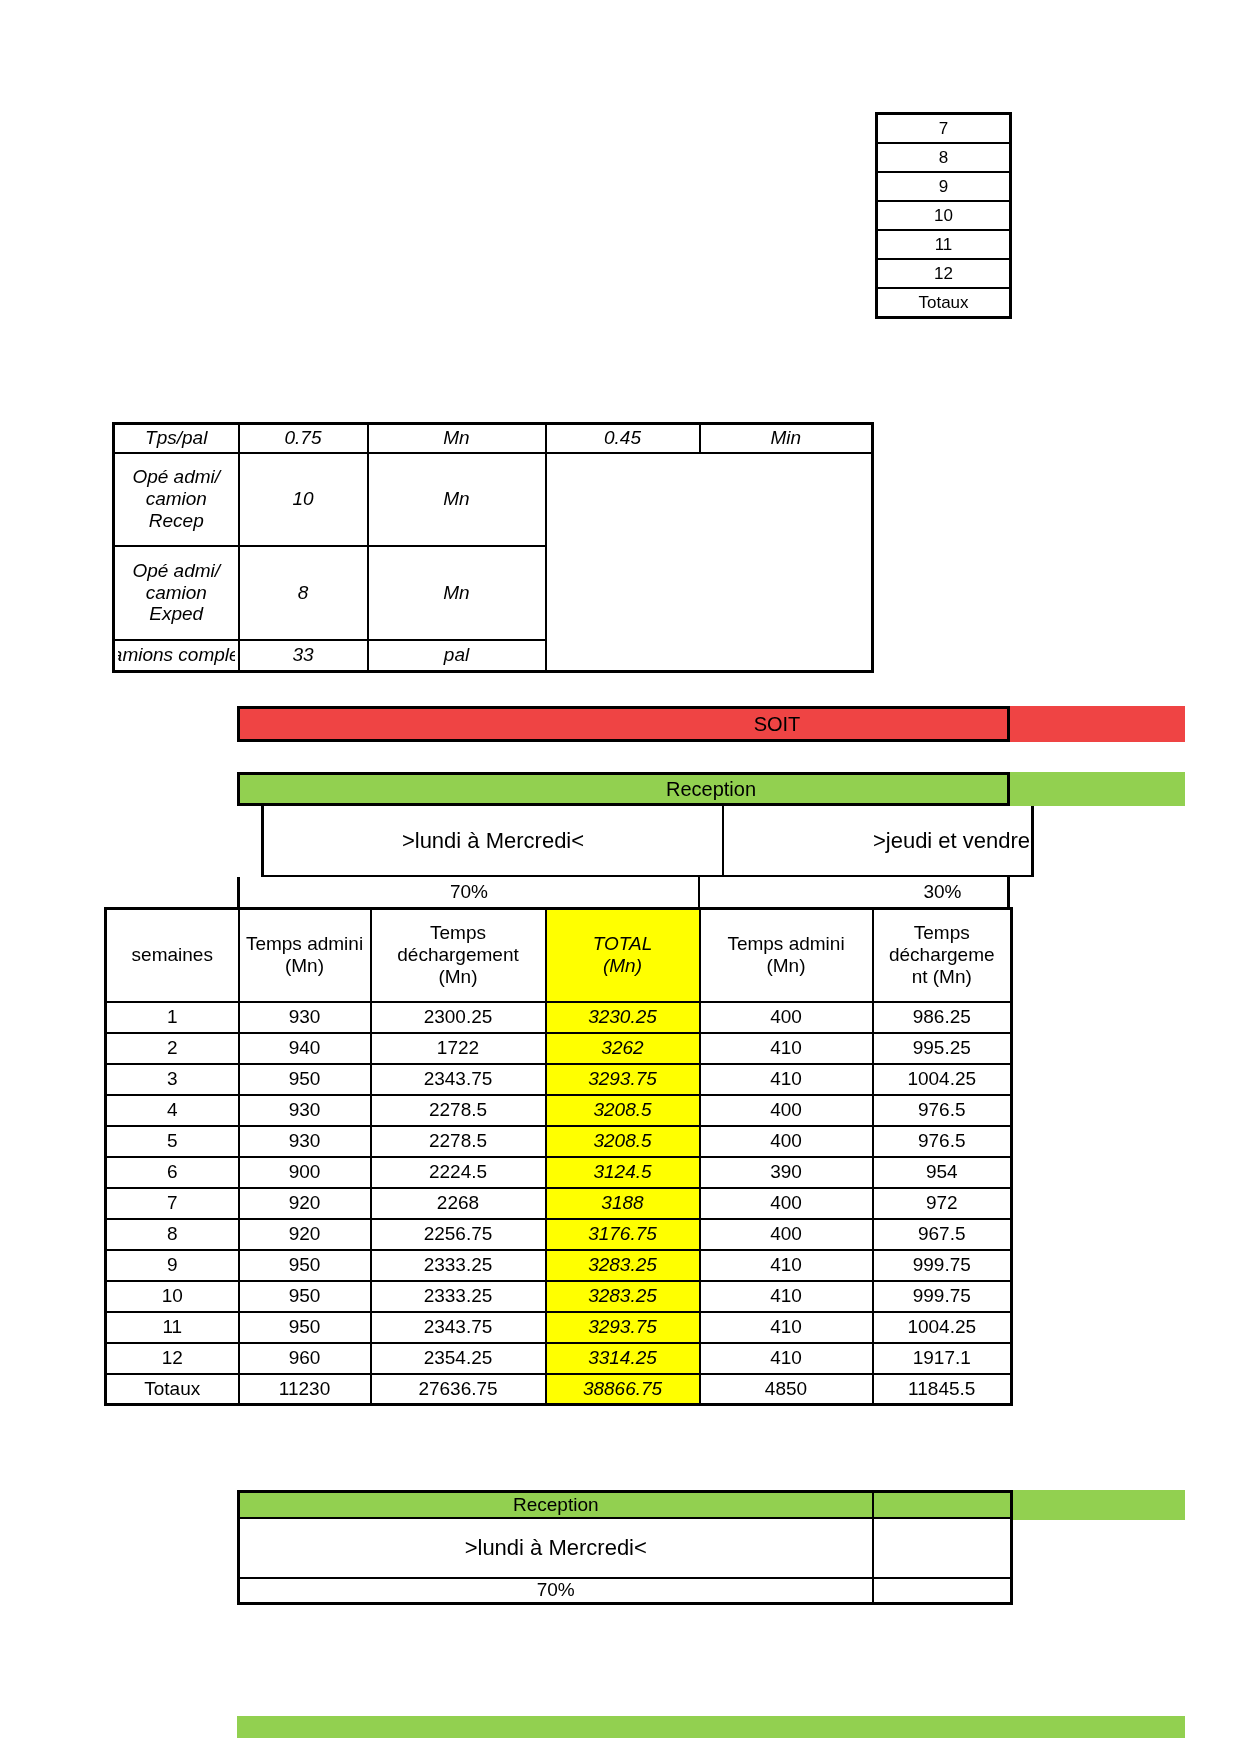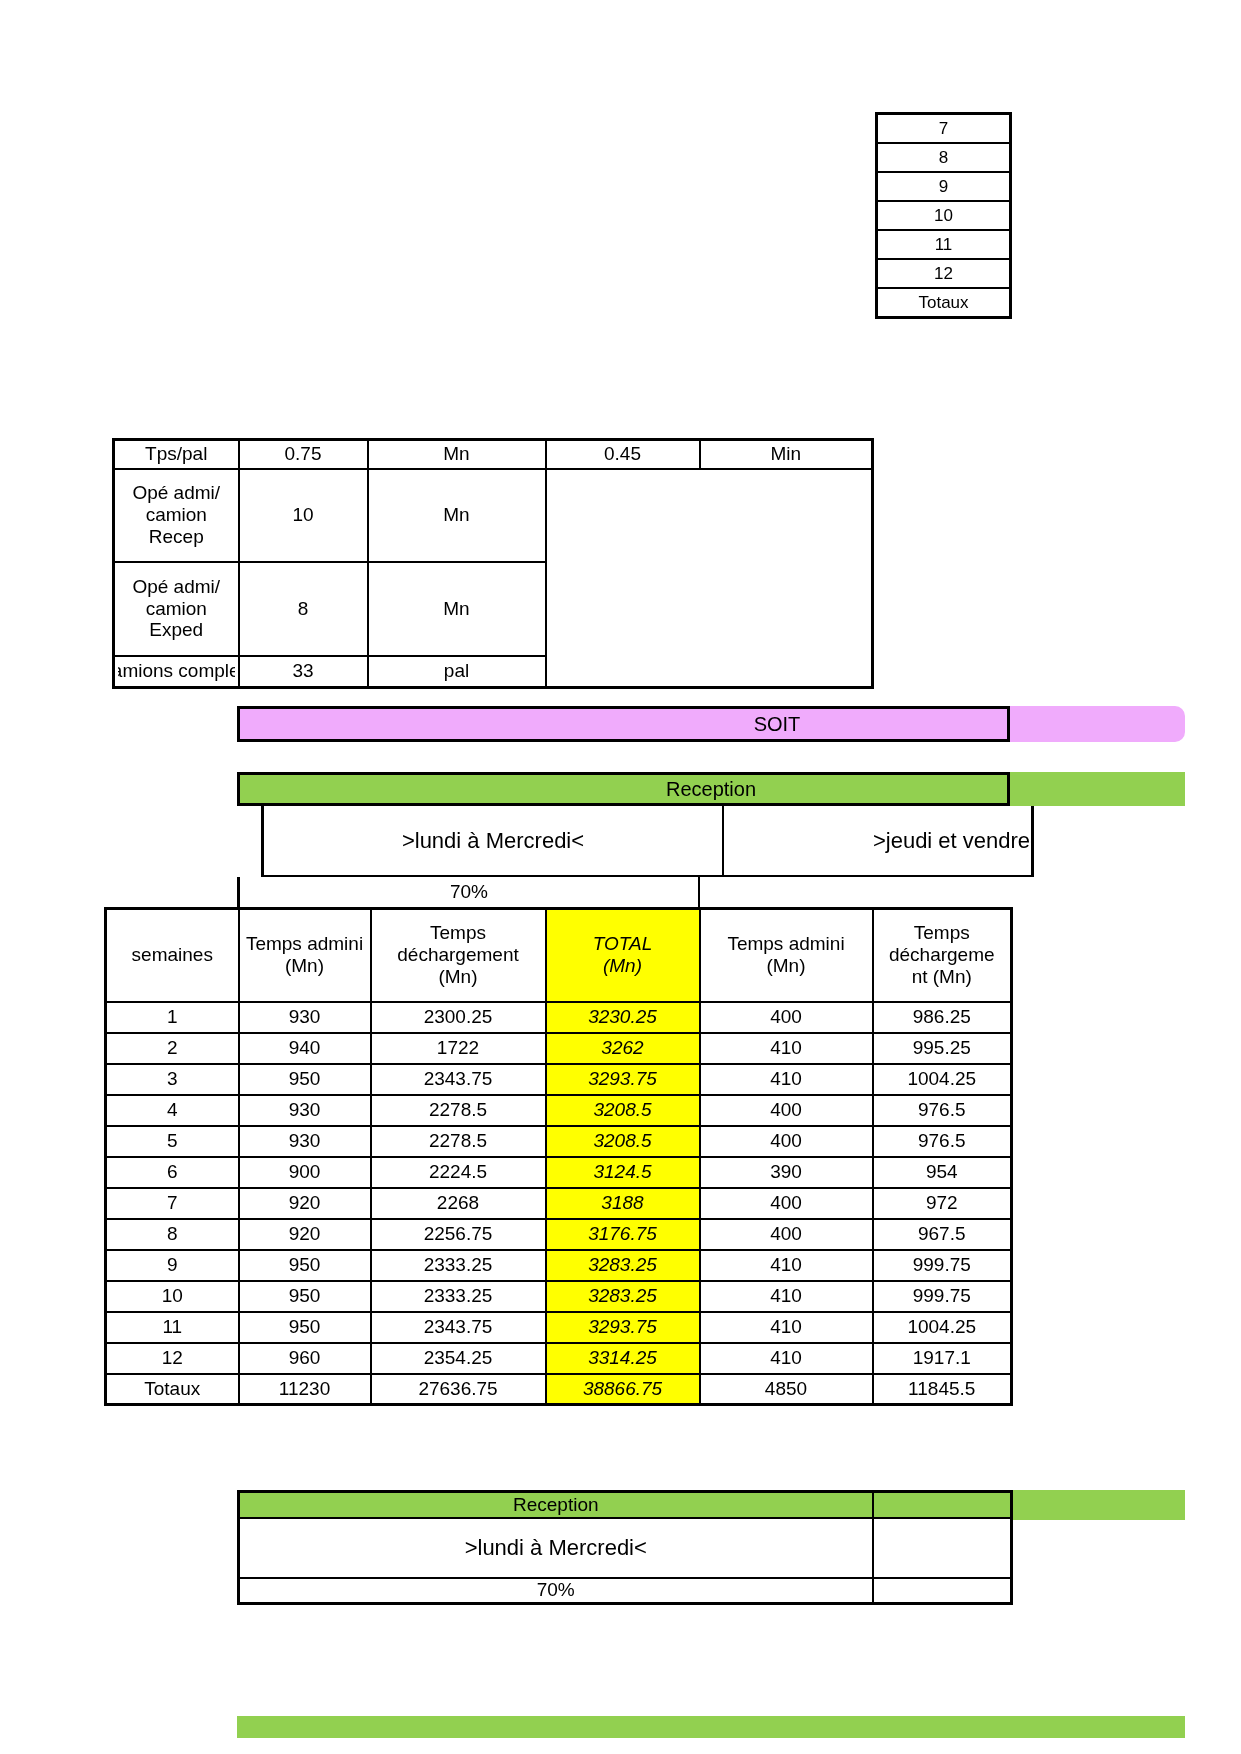--- a/index.html
+++ b/index.html
@@ -12,21 +12,21 @@
      font-weight:400;overflow:hidden;font-size:19px;line-height:1.15;}
 
   .wk td{height:27px;font-size:17px;}
 
   .params td{font-size:19px;}
   .clipwrap{display:flex;justify-content:center;overflow:hidden;width:100%;}
   .clipwrap span{white-space:nowrap;flex:none;}
 
   
   .bar{position:absolute;display:flex;align-items:center;justify-content:center;font-size:20px;}
-  .gray{background:#f0abfc;border-radius:10px;}
+  .gray{background:#ef4444;}
   .green{background:#92D050;}
   .bar-frame{position:absolute;border:3px solid #000;box-sizing:border-box;background:transparent;pointer-events:none;}
   .soit-inner{position:absolute;left:307px;width:466px;top:0;bottom:0;display:flex;align-items:center;justify-content:center;}
 
   
   .cell{position:absolute;box-sizing:border-box;display:flex;align-items:center;justify-content:center;
         background:#fff;border:2px solid #000;font-size:19px;}
   .big{font-size:22px;margin-left:24px;}
   .bL{border-left:3px solid #000;}
   .bR{border-right:3px solid #000;}
@@ -74,21 +74,21 @@
         </tr>
         <tr>
           <td>12</td>
         </tr>
         <tr>
           <td>Totaux</td>
         </tr>
       </tbody>
   </table>
 
-  <table class="t params" style="left:112px;top:438px;width:759px;">
+  <table class="t params" style="left:112px;top:422px;width:759px;font-style:italic;">
     <colgroup>
       <col style="width:125px">
         <col style="width:129px">
         <col style="width:178px">
       <col style="width:154px">
         <col style="width:173px">
     </colgroup>
     <tbody>
       <tr style="height:29px">
         <td>Tps/pal</td>
@@ -128,20 +128,23 @@
     <span>Reception</span>
   </div>
   <div class="bar-frame" style="left:237px;top:772px;width:773px;height:34px;"></div>
 
   <div class="cell big bL noT" style="left:237px;top:806px;width:463px;height:71px;">&gt;lundi à Mercredi&lt;</div>
   <div class="cell big bR noT noL clipR" style="left:700px;top:806px;width:310px;height:71px;">
     <div class="virt">&gt;jeudi et vendredi&lt;</div>
   </div>
 
   <div class="cell bL noT noB" style="left:237px;top:877px;width:463px;height:30px;">70%</div>
+  <div class="cell bR noT noB noL clipR" style="left:700px;top:877px;width:310px;height:30px;">
+    <div class="virt">30%</div>
+  </div>
 
   <table class="t main" style="left:104px;top:907px;width:906px;">
     <colgroup>
       <col style="width:133px">
         <col style="width:132px">
         <col style="width:175px">
       <col style="width:154px">
         <col style="width:173px">
         <col style="width:139px">
     </colgroup>

